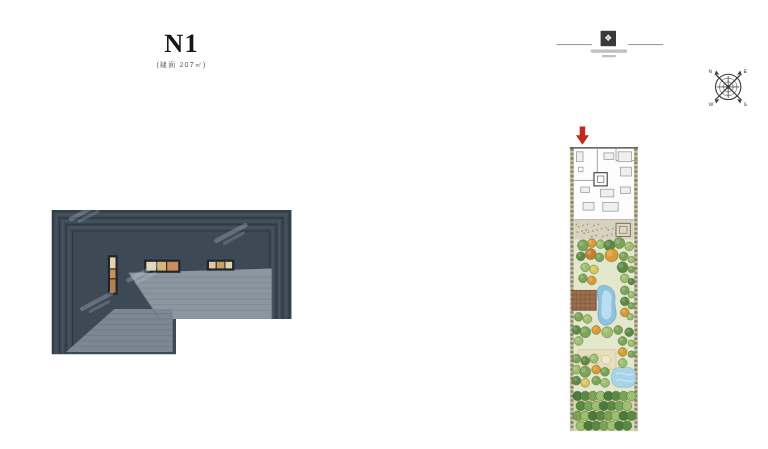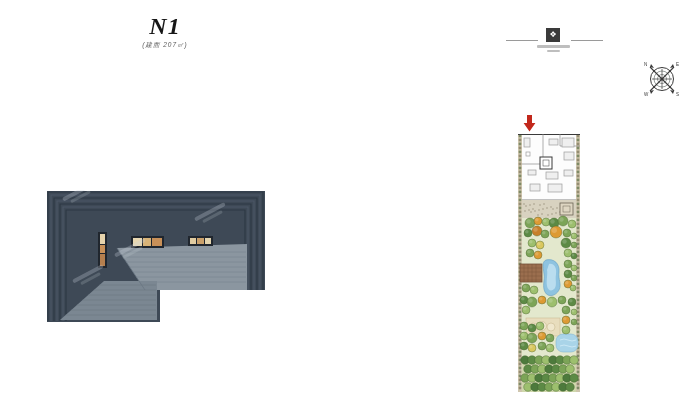--- a/index.html
+++ b/index.html
@@ -1,18 +1,18 @@
 <!DOCTYPE html>
 <html><head>
 <meta charset="utf-8">
 <style>
   html,body{margin:0;padding:0;}
   .canvas{position:relative;width:698px;height:408px;background:#ffffff;overflow:hidden;
           font-family:"Liberation Sans",sans-serif;}
-  .title-block{position:absolute;left:110px;top:14px;width:110px;text-align:center;font-style:italic;}
+  .title-block{position:absolute;left:110px;top:28px;width:110px;text-align:center;}
   .unit-title{font-family:"Liberation Serif",serif;font-weight:bold;font-size:24px;
               color:#171717;letter-spacing:1px;line-height:1.05;}
   .unit-subtitle{margin-top:2px;font-size:6.5px;color:#5a5a5a;letter-spacing:1px;}
   .logo-group{position:absolute;left:504px;top:26px;width:100px;height:28px;}
   .logo-rule{position:absolute;top:14px;height:1px;background:#9a9a9a;width:32px;}
   .logo-rule.left{left:2px;}
   .logo-rule.right{left:67px;}
   .logo-square{position:absolute;left:42px;top:2px;width:14px;height:14px;background:#3a3a3a;
                color:#ffffff;font-size:8px;line-height:14px;text-align:center;}
   .logo-caption-bar{position:absolute;background:#a8a8a8;border-radius:1px;opacity:.75;}

